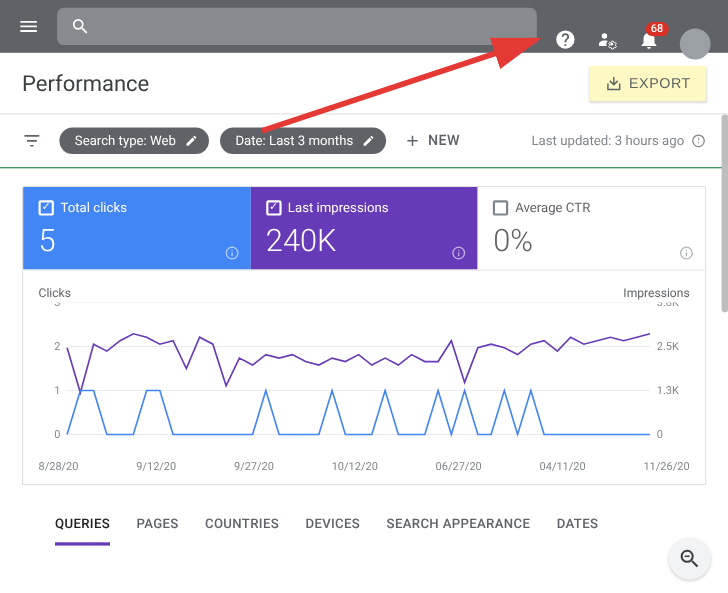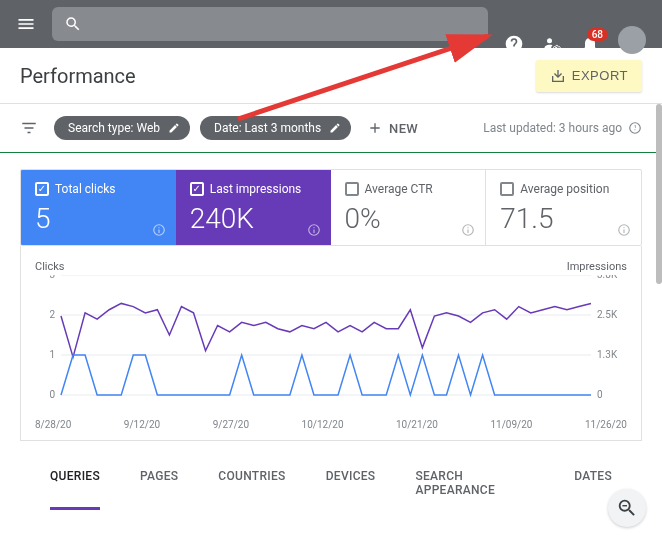--- a/index.html
+++ b/index.html
@@ -2,21 +2,21 @@
 <html><head>
 <meta charset="utf-8">
 <style>
   * { box-sizing: border-box; margin: 0; padding: 0; }
   body { font-family: 'Google Sans', Roboto, Arial, sans-serif; background: #fff; color: #3c4043; width: 662px; height: 539px; overflow: hidden; position: relative; }
   .header { background: #5f6368; height: 48px; display: flex; align-items: center; padding: 0 16px; gap: 16px; }
   .hamburger { color: #fff; cursor: pointer; display:flex; }
   .search-bar { flex: 1; background: rgba(255,255,255,0.25); height: 34px; border-radius: 6px; display: flex; align-items: center; padding: 0 12px; gap: 12px; }
   .search-bar svg { flex-shrink:0; }
   .search-bar input { background: transparent; border: none; outline: none; color: #fff; flex:1; font-size:14px; }
-  .header-icons { display: flex; align-items: flex-end; gap: 18px; color:#fff;margin-top:32px; }
+  .header-icons { display: flex; align-items: flex-start; gap: 18px; color:#fff;margin-top:32px; }
   .header-icon { position: relative; cursor: pointer; display:flex; }
   .badge { position: absolute; top: -6px; right: -8px; background: #d93025; color: #fff; font-size: 10px; border-radius: 10px; padding: 1px 5px; font-weight: 500; }
   .avatar { width: 28px; height: 28px; border-radius: 50%; background: #9aa0a6; }
   .subheader { height: 56px; display: flex; align-items: center; justify-content: space-between; padding: 0 20px; border-bottom: 1px solid #e0e0e0; }
   .page-title { font-size: 20px; color: #3c4043; font-weight:400; }
   .export-btn { display: flex; align-items: center; gap: 6px; background: #fef9c3; border: none; padding: 8px 14px; font-size: 13px; color: #5f6368; cursor: pointer; font-weight: 500; letter-spacing: 0.5px; box-shadow: 0 1px 2px rgba(0,0,0,0.15); border-radius:2px;}
   .filters-row { display: flex; align-items: center; padding: 12px 20px; gap: 10px; border-bottom: 1px solid #15803d; }
   .filter-icon { color:#5f6368; display:flex; margin-right:6px; }
   .chip { background: #5f6368; color: #fff; border-radius: 16px; padding: 5px 10px 5px 14px; font-size: 12px; display: flex; align-items: center; gap: 8px; cursor:pointer; }
   .chip svg { width:12px; height:12px; }
@@ -32,21 +32,21 @@
   .checkbox { width: 14px; height: 14px; border: 2px solid currentColor; border-radius: 2px; display:flex; align-items:center; justify-content:center; flex-shrink:0; }
   .checkbox.checked::after { content:'✓'; font-size:10px; line-height:1; color:#fff; }
   .metric.plain .checkbox { border-color:#80868b; }
   .metric-value { font-size: 28px; font-weight: 300; }
   .metric.plain { color:#5f6368; }
   .metric-info { position:absolute; bottom:8px; right:10px; opacity:0.6; }
   .chart-wrap { border:1px solid #e0e0e0; border-top:none; padding:14px 14px 4px; }
   .chart-labels { display:flex; justify-content:space-between; font-size:11px; color:#5f6368; margin-bottom:2px; }
   svg.chart { width:100%; height:140px; display:block; }
   .x-labels { display:flex; justify-content:space-between; font-size:10px; color:#80868b; padding:4px 0 6px; }
-  .tabs { display:flex; gap:40px; padding:20px 30px 0; font-size:12px; color:#5f6368; font-weight:500; letter-spacing:0.3px; border-top: 8px solid transparent; }
+  .tabs { display:flex; gap:24px; padding:20px 30px 0; font-size:12px; color:#5f6368; font-weight:500; letter-spacing:0.3px; border-top: 8px solid transparent; }
   .tab { cursor:pointer; padding-bottom:10px; border-bottom:3px solid transparent; }
   .tab.active { color:#202124; border-bottom-color:#673ab7; }
   .arrow { position:absolute; left:228px; top:34px; pointer-events:none; z-index:100; }
   .zoom-icon { position:absolute; right:16px; bottom:12px; width:38px; height:38px; border-radius:50%; background:#f1f3f4; display:flex; align-items:center; justify-content:center; color:#5f6368; cursor:pointer; box-shadow:0 1px 3px rgba(0,0,0,0.2); }
   .scrollbar { position:absolute; right:0; top:104px; width:6px; height:180px; background:#bdbdbd; border-radius:3px; }
 </style>
 </head>
 <body>
 
 <div class="header">
@@ -151,31 +151,20 @@
           <circle cx="12" cy="12" r="9" fill="none" stroke="currentColor" stroke-width="2"></circle>
           <path d="M12 7a1 1 0 110 2 1 1 0 010-2zm1 4v6h-2v-6h2z"></path>
         </svg>
     </div>
     <div class="metric plain">
       <div class="metric-head">
           <span class="checkbox"></span>
           <span>Average CTR</span>
         </div>
       <div class="metric-value">0%</div>
-      <svg class="metric-info" width="14" height="14" viewBox="0 0 24 24" fill="#80868b">
-          <circle cx="12" cy="12" r="9" fill="none" stroke="#80868b" stroke-width="2"></circle>
-          <path d="M12 7a1 1 0 110 2 1 1 0 010-2zm1 4v6h-2v-6h2z"></path>
-        </svg>
-    </div>
-    <div class="metric plain">
-      <div class="metric-head">
-          <span class="checkbox"></span>
-          <span>Average position</span>
-        </div>
-      <div class="metric-value">71.5</div>
       <svg class="metric-info" width="14" height="14" viewBox="0 0 24 24" fill="#80868b">
           <circle cx="12" cy="12" r="9" fill="none" stroke="#80868b" stroke-width="2"></circle>
           <path d="M12 7a1 1 0 110 2 1 1 0 010-2zm1 4v6h-2v-6h2z"></path>
         </svg>
     </div>
   </div>
 
   <div class="chart-wrap">
     <div class="chart-labels">
       <span>Clicks</span>
@@ -201,22 +190,22 @@
           <text x="556" y="3">3.8K</text>
         </g>
       <polyline id="series-impressions" fill="none" stroke="#673ab7" stroke-width="1.5" points="20,41.05263157894737 32.04545454545455,82.10526315789474 44.09090909090909,37.89473684210526 56.13636363636363,44.21052631578948 68.18181818181819,34.736842105263165 80.22727272727272,28.421052631578945 92.27272727272727,31.578947368421055 104.31818181818181,37.89473684210526 116.36363636363636,34.736842105263165 128.40909090909093,60 140.45454545454544,31.578947368421055 152.5,37.89473684210526 164.54545454545453,75.78947368421052 176.5909090909091,50.526315789473685 188.63636363636363,56.8421052631579 200.68181818181816,47.368421052631575 212.72727272727272,50.526315789473685 224.77272727272728,47.368421052631575 236.81818181818184,53.68421052631578 248.86363636363637,56.8421052631579 260.9090909090909,50.526315789473685 272.9545454545455,53.68421052631578 285,47.368421052631575 297.04545454545456,56.8421052631579 309.09090909090907,50.526315789473685 321.1363636363637,56.8421052631579 333.1818181818182,47.368421052631575 345.22727272727275,53.68421052631578 357.27272727272725,53.68421052631578 369.3181818181818,34.736842105263165 381.3636363636363,72.63157894736841 393.40909090909093,41.05263157894737 405.45454545454544,37.89473684210526 417.5,41.05263157894737 429.54545454545456,47.368421052631575 441.59090909090907,37.89473684210526 453.6363636363637,34.736842105263165 465.6818181818182,44.21052631578948 477.72727272727275,31.578947368421055 489.77272727272725,37.89473684210526 501.8181818181818,34.736842105263165 513.8636363636363,31.578947368421055 525.909090909091,34.736842105263165 537.9545454545455,31.578947368421055 550,28.421052631578945"></polyline>
       <polyline id="series-clicks" fill="none" stroke="#4285f4" stroke-width="1.5" points="20,120 32.04545454545455,80 44.09090909090909,80 56.13636363636363,120 68.18181818181819,120 80.22727272727272,120 92.27272727272727,80 104.31818181818181,80 116.36363636363636,120 128.40909090909093,120 140.45454545454544,120 152.5,120 164.54545454545453,120 176.5909090909091,120 188.63636363636363,120 200.68181818181816,80 212.72727272727272,120 224.77272727272728,120 236.81818181818184,120 248.86363636363637,120 260.9090909090909,80 272.9545454545455,120 285,120 297.04545454545456,120 309.09090909090907,80 321.1363636363637,120 333.1818181818182,120 345.22727272727275,120 357.27272727272725,80 369.3181818181818,120 381.3636363636363,80 393.40909090909093,120 405.45454545454544,120 417.5,80 429.54545454545456,120 441.59090909090907,80 453.6363636363637,120 465.6818181818182,120 477.72727272727275,120 489.77272727272725,120 501.8181818181818,120 513.8636363636363,120 525.909090909091,120 537.9545454545455,120 550,120"></polyline>
     </svg>
     <div class="x-labels" id="xlabels">
         <span>8/28/20</span>
         <span>9/12/20</span>
         <span>9/27/20</span>
         <span>10/12/20</span>
-        <span>10/21/20</span>
-        <span>11/09/20</span>
+        <span>06/27/20</span>
+        <span>04/11/20</span>
         <span>11/26/20</span>
       </div>
   </div>
 
   <div class="tabs" id="tabs">
       <div class="tab active">QUERIES</div>
       <div class="tab ">PAGES</div>
       <div class="tab ">COUNTRIES</div>
       <div class="tab ">DEVICES</div>
       <div class="tab ">SEARCH APPEARANCE</div>

